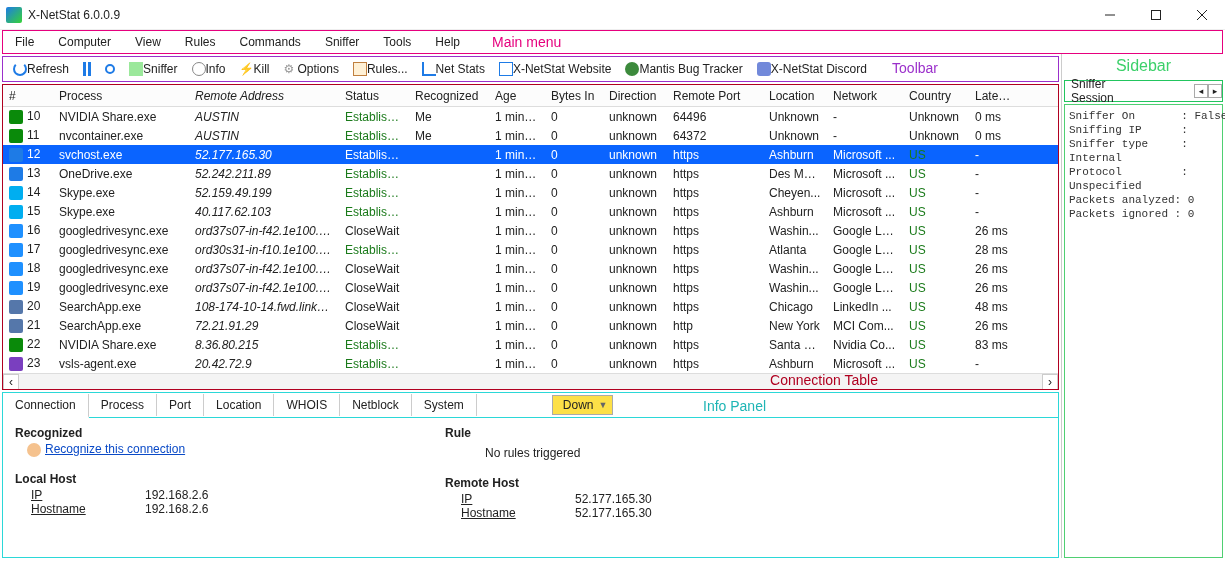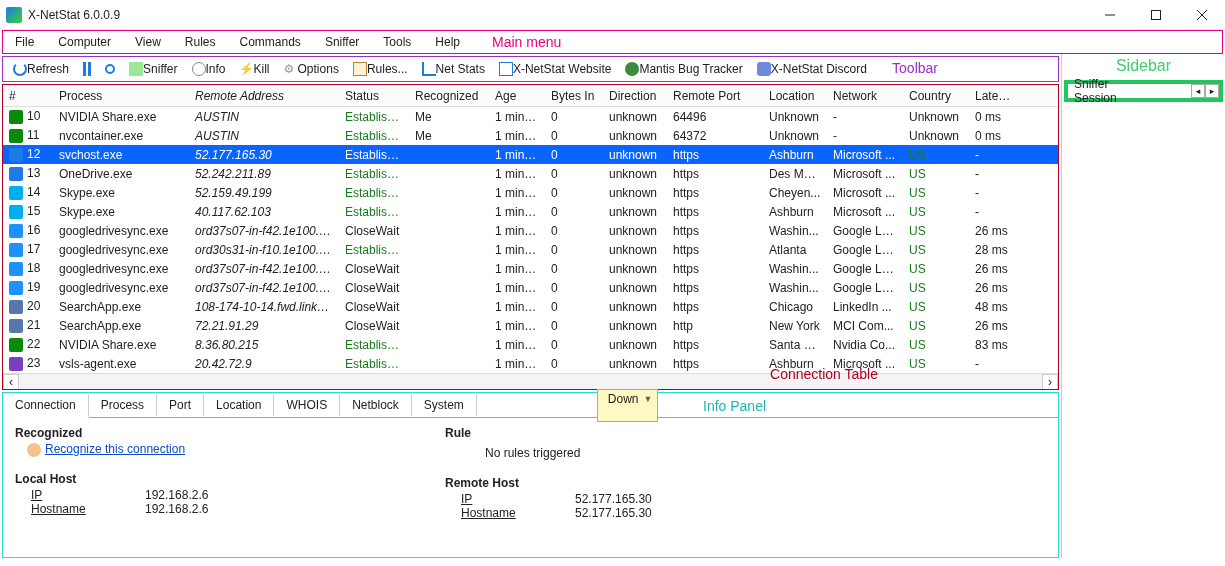--- a/index.html
+++ b/index.html
@@ -69,36 +69,36 @@
   .table-body { overflow:hidden; flex:1;}
   .row { display:flex; height:19px; align-items:center;}
   .row .row-icon{display:inline-block;width:14px;height:14px;border-radius:2px;margin-right:4px;vertical-align:middle;}
   .row.selected { background:#0a64ff; color:#fff;}
   .row.selected .status-est { color:#fff;}
   .status-est { color:#1a7a1a;}
   .country-us{ color:#1a7a1a;}
   .hscroll { height:16px; display:flex; align-items:center; border-top:1px solid #ddd;}
   .hscroll .arrow{width:16px;height:16px;display:flex;align-items:center;justify-content:center;border:1px solid #ccc;}
   .hscroll .track{flex:1;background:#f4f4f4;height:16px;}
-  .table-label { position:absolute; bottom:7px; right:180px; color:#b00020; font-size:14px;}
+  .table-label { position:absolute; bottom:1px; right:180px; color:#b00020; font-size:14px;}
   
   .tabs-row { display:flex; align-items:center; border:1px solid #2bd8d8; border-left:1px solid #2bd8d8; margin:0 2px; height:26px; position:relative;}
   .tab { padding:4px 12px; border-right:1px solid #ccc;}
   .tab.active { border-bottom:2px solid #fff; margin-bottom:-1px;}
-  .down-btn{ margin-left:120px; border:1px solid #aaa; padding:2px 18px 15px 10px; position:relative; background:#fef9c3;}
+  .down-btn{ margin-left:75px; border:1px solid #aaa; padding:2px 18px 2px 10px; position:relative; background:#fde047;}
   .down-btn::after{content:"▼"; font-size:9px; color:#666; position:absolute; right:4px; top:4px;}
   .info-label{ position:absolute; left:700px; top:5px; color:#1fb5b5; font-size:14px;text-align:right;}
   .info-body{ border:1px solid #2bd8d8; border-top:none; margin:0 2px; padding:6px 12px; display:grid; grid-template-columns: 420px 1fr; row-gap:6px; column-gap:10px; height:140px; overflow:hidden;}
   .info-body h4{ margin:2px 0; font-size:12px; font-weight:700;}
   .kv{ display:flex; gap:24px; padding-left:16px;}
   .kv .k{ width:90px; text-decoration:underline;}
   .link{ color:#0a4ac7; text-decoration:underline; padding-left:30px; position:relative;}
   .link::before{content:""; position:absolute; left:12px; top:1px; width:14px; height:14px; background:#f5c28e; border-radius:50%;}
   
-  .side-head{ display:flex; align-items:center; height:22px; border:4px solid #22c55e; margin:2px; padding-left:6px; font-weight:400;gap:44px;}
+  .side-head{ display:flex; align-items:center; height:22px; border:1px solid #22c55e; margin:2px; padding-left:6px; font-weight:400;gap:44px;}
   .side-head .scroll-ctl{ margin-left:auto; display:flex;}
   .side-head .scroll-ctl div{ width:14px; height:14px; border:1px solid #aaa; font-size:9px; display:flex; align-items:center; justify-content:center;}
   .side-body{ border:1px solid #4fcf72; margin:0 2px; flex:1; font-family:"Consolas","Courier New",monospace; font-size:11px; white-space:pre; padding:4px; line-height:14px; color:#333;}
   .collapse-btn{ border:1px solid #ccc; margin:2px; padding:4px; text-align:center;}
   .sidebar-label{ color:#3cd06a; font-size:16px; text-align:center; padding:3px 0;}
 </style>
 </head>
 <body>
 
 <div class="titlebar">
@@ -469,15 +469,23 @@
 
 <div class="right-col">
   <div class="sidebar-label">Sidebar</div>
   <div class="side-head">
     <span>Sniffer Session</span>
     <div class="scroll-ctl">
       <div>◂</div>
       <div>▸</div>
     </div>
   </div>
+  <div class="side-body">Sniffer On       : False
+Sniffing IP      :
+Sniffer type     :
+Internal
+Protocol         :
+Unspecified
+Packets analyzed: 0
+Packets ignored : 0</div>
 </div>
 
 </div>
 
 </body></html>

